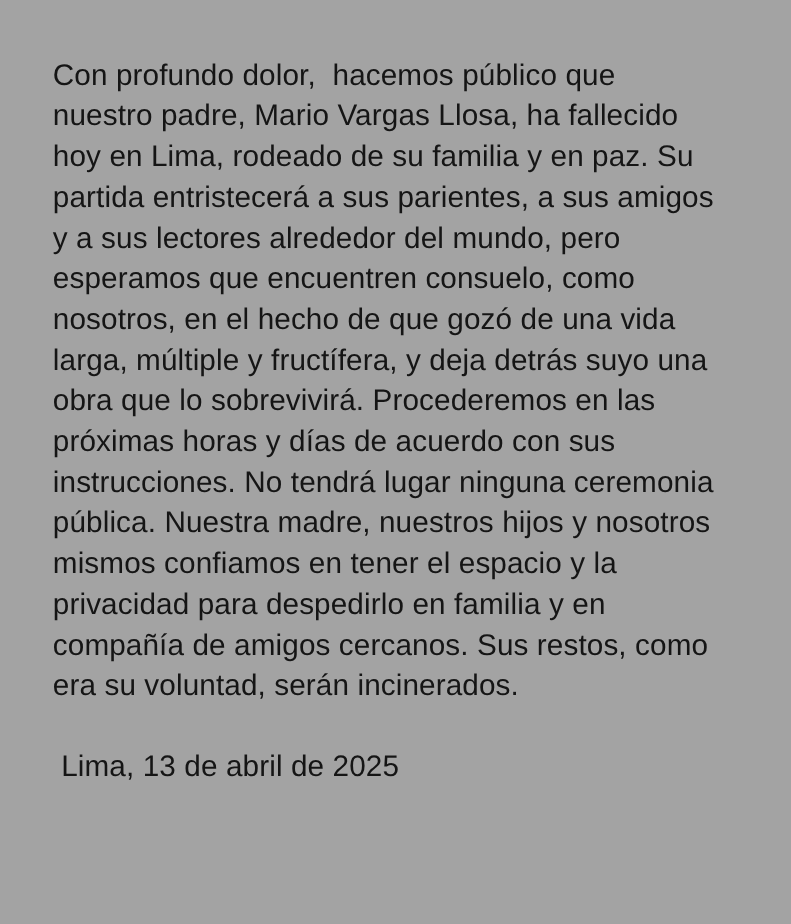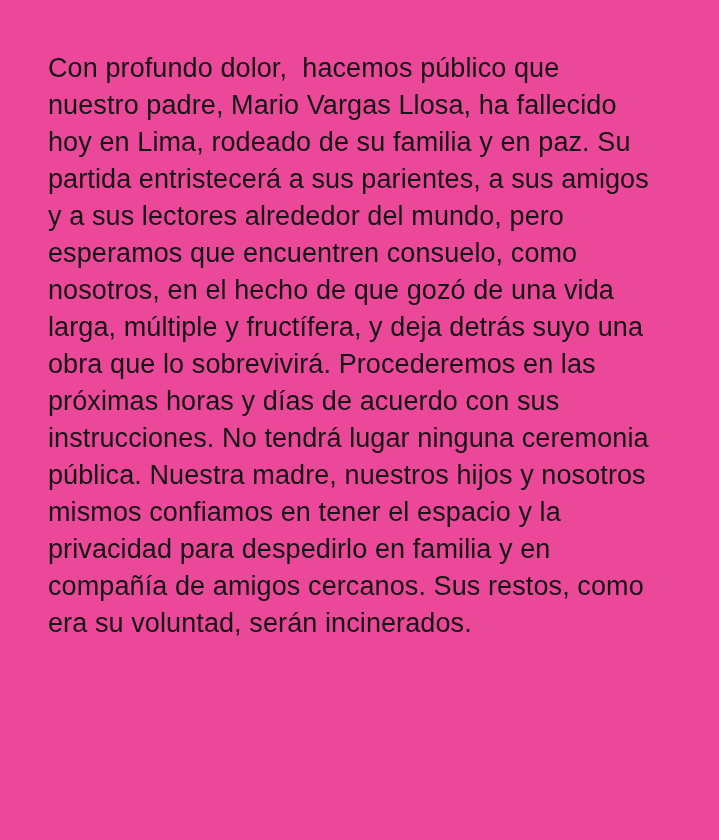--- a/index.html
+++ b/index.html
@@ -4,21 +4,21 @@
 <style>
   html, body {
     margin: 0;
     padding: 0;
     background: #ffffff;
   }
   .page {
     position: relative;
     width: 719px;
     height: 840px;
-    background: #ec4899;
+    background: #a3a3a3;
     overflow: hidden;
     font-family: "Liberation Sans", "DejaVu Sans", sans-serif;
     color: #151515;
   }
   .content {
     position: absolute;
     top: 50px;
     left: 48px;
     right: 30px;
   }
@@ -59,14 +59,15 @@
 nosotros, en el hecho de que gozó de una vida
 larga, múltiple y fructífera, y deja detrás suyo una
 obra que lo sobrevivirá. Procederemos en las
 próximas horas y días de acuerdo con sus
 instrucciones. No tendrá lugar ninguna ceremonia
 pública. Nuestra madre, nuestros hijos y nosotros
 mismos confiamos en tener el espacio y la
 privacidad para despedirlo en familia y en
 compañía de amigos cercanos. Sus restos, como
 era su voluntad, serán incinerados.</p>
+    <p class="date-line"> Lima, 13 de abril de 2025</p>
   </div>
 </div>
 
 </body></html>

